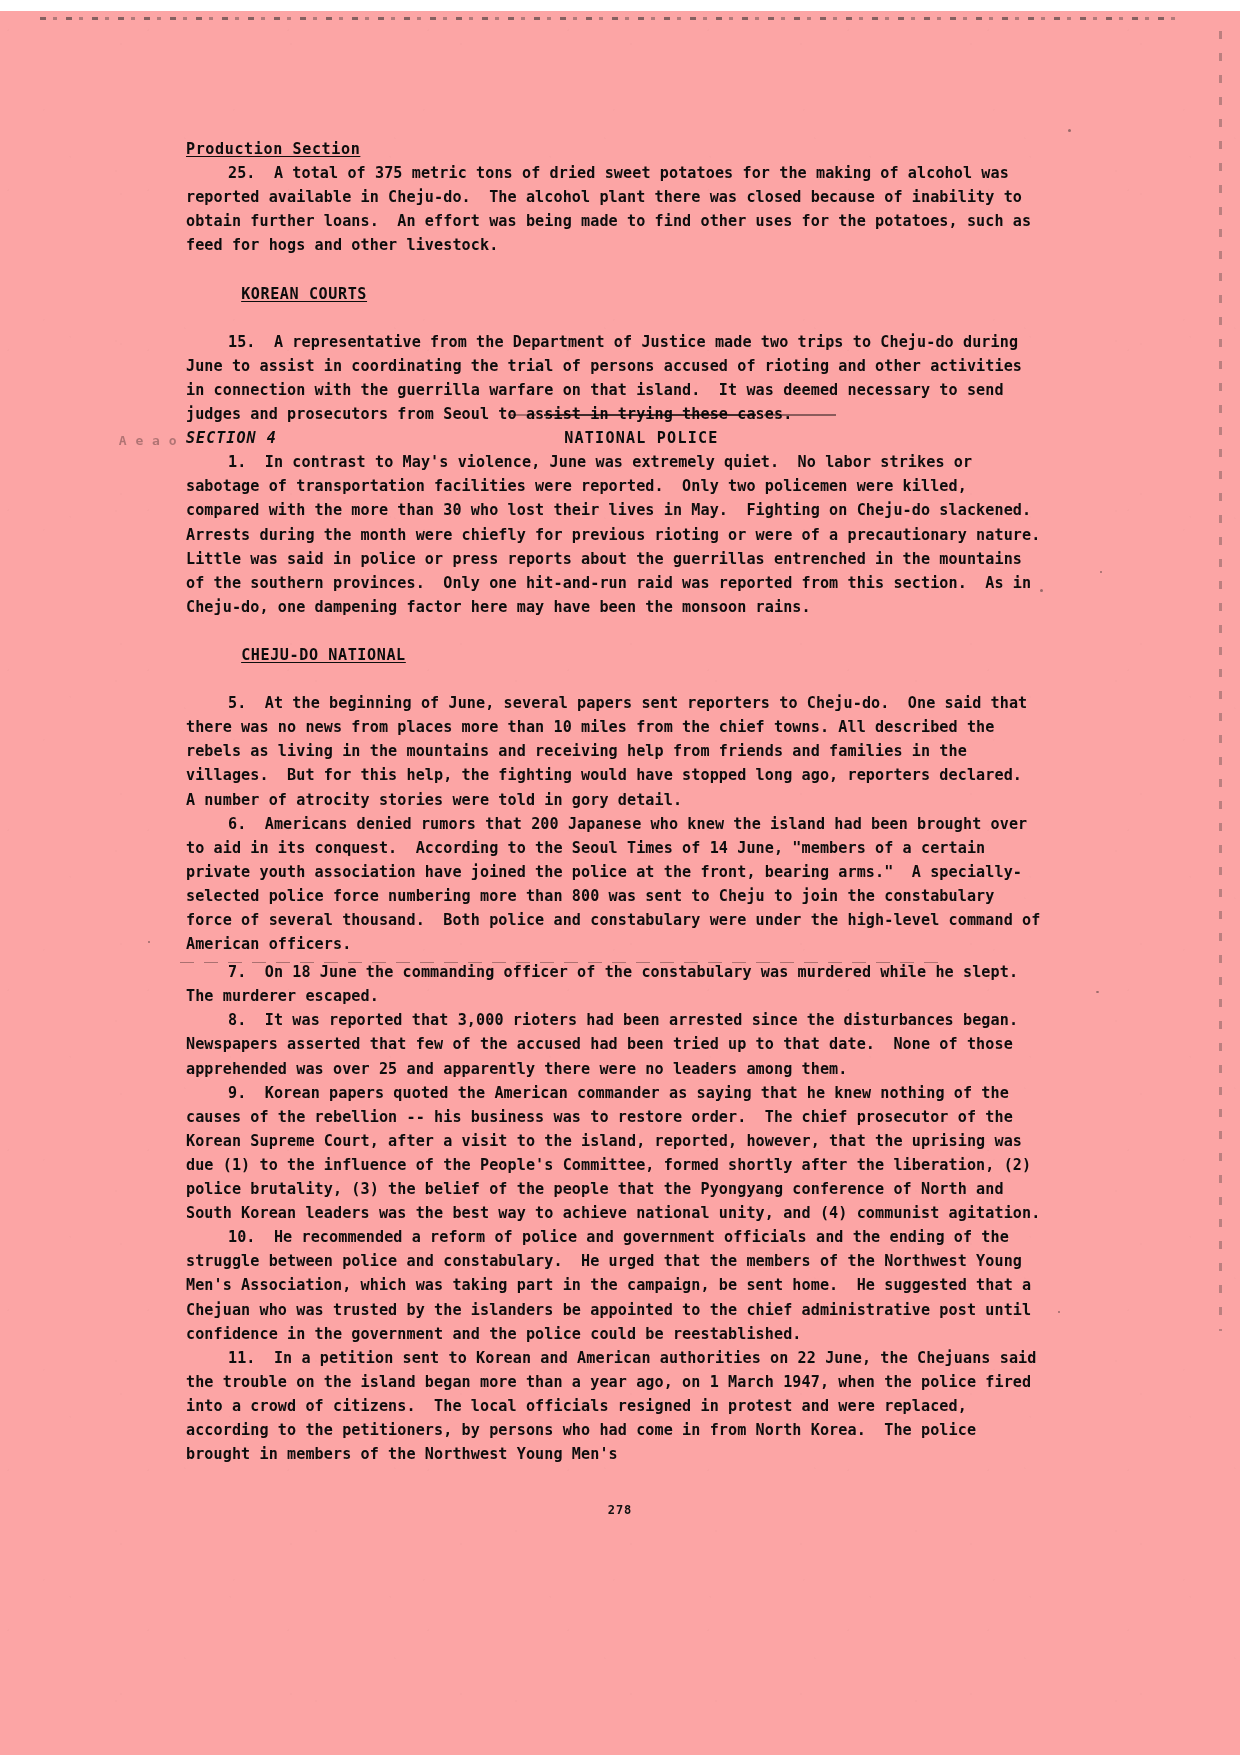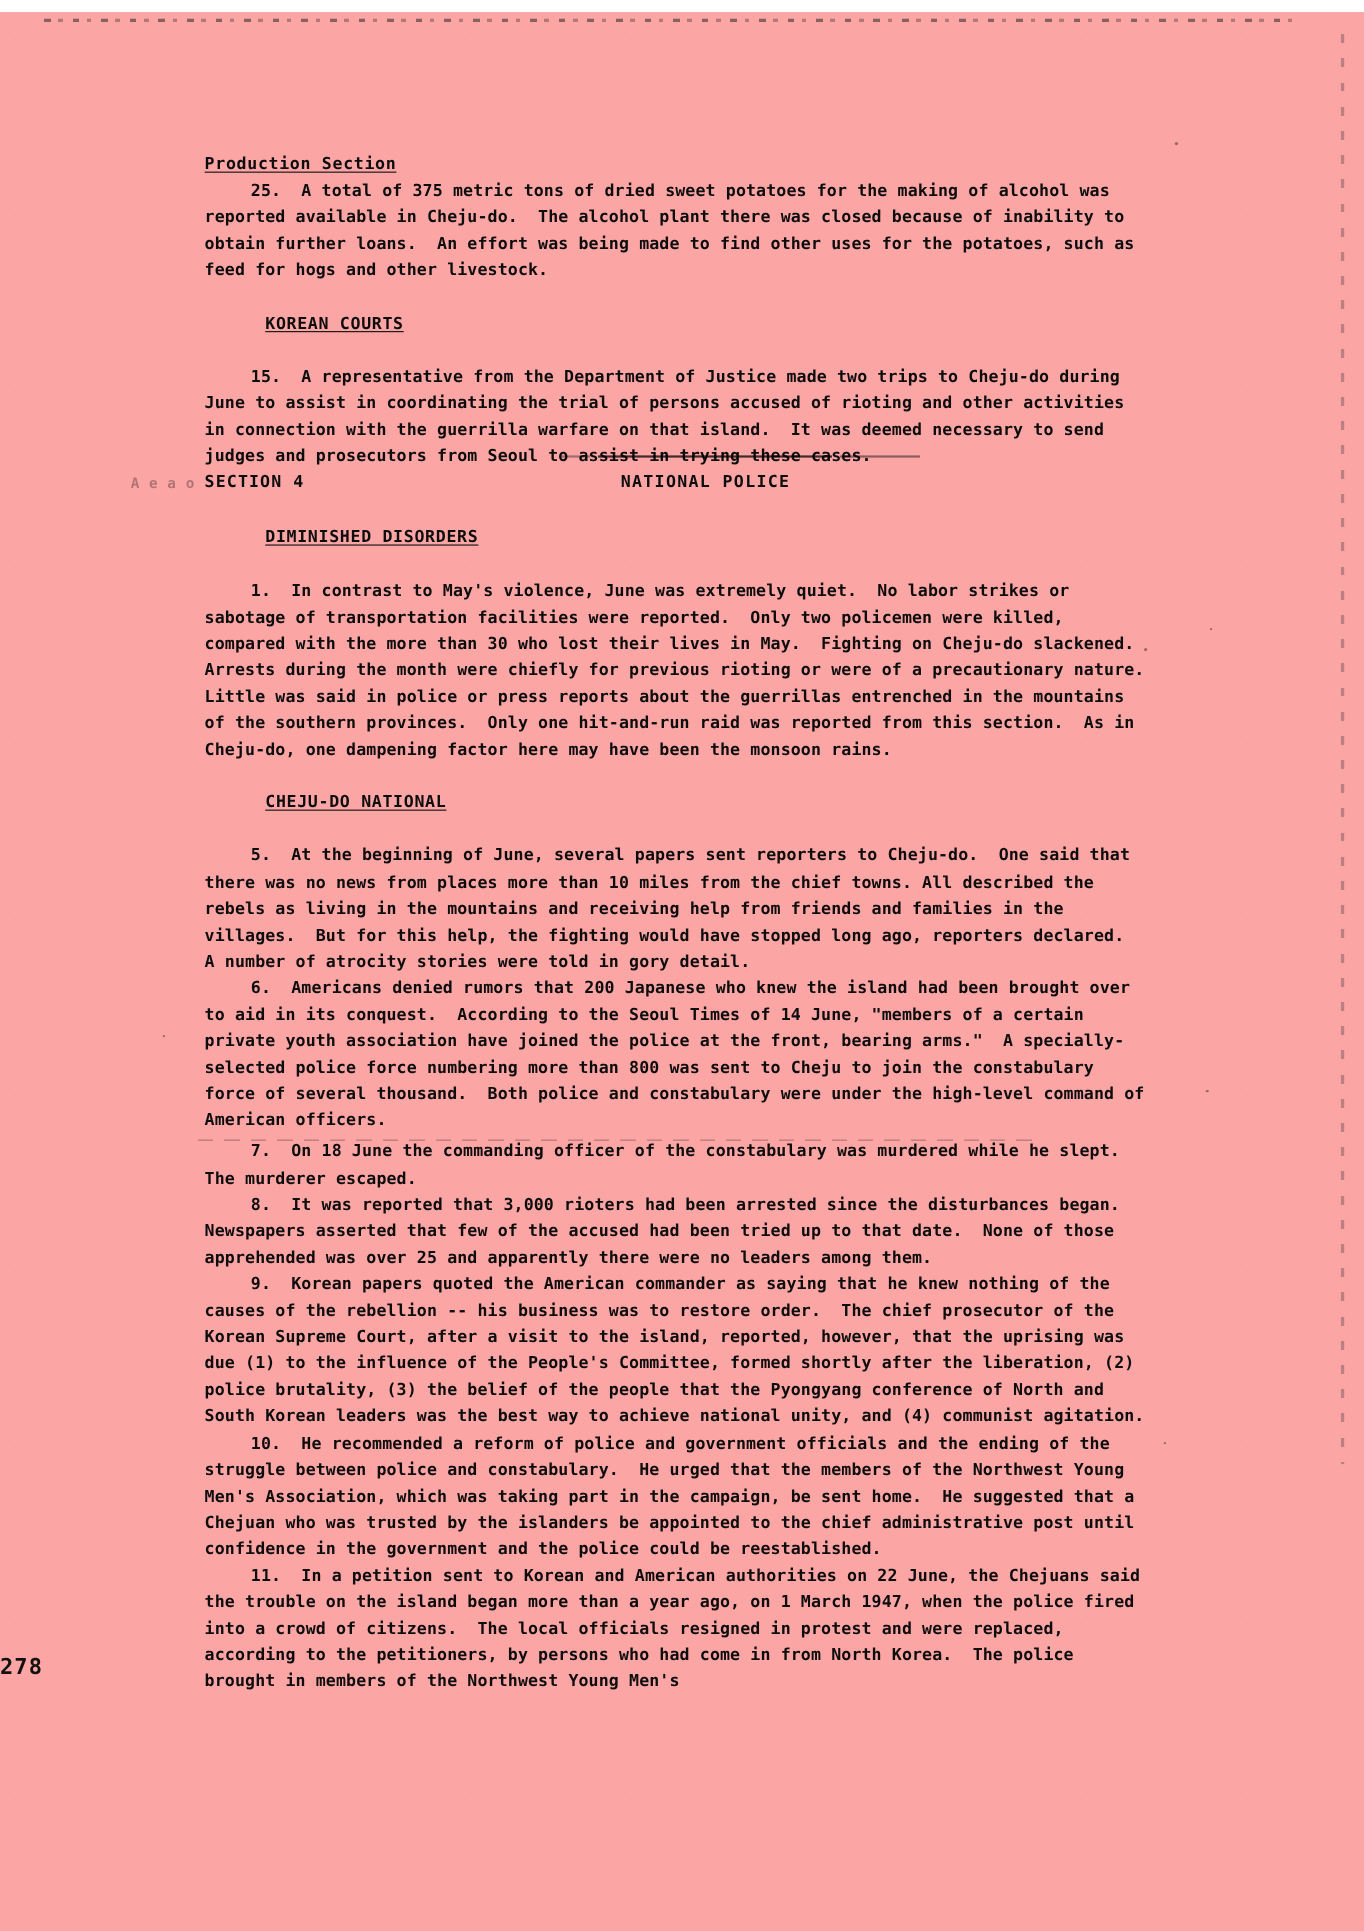--- a/index.html
+++ b/index.html
@@ -94,20 +94,21 @@
     letter-spacing: .6px;
   }
   .section-line {
     position: relative;
     display: flex;
     align-items: baseline;
   }
   .section-line .sec-label {
     flex: 0 0 auto;
     letter-spacing: 1px;
+    font-style: italic;
   }
   .section-line .sec-title {
     flex: 1 1 auto;
     text-align: center;
     letter-spacing: 1.2px;
     position: relative;
     margin-left: -40px;
   }
   .smudge-rule {
     position: absolute;
@@ -147,22 +148,22 @@
   .underscored {
     text-decoration-color: rgba(0,0,0,.55);
     text-underline-offset: 3px;
   }
 
   .page-number {
     position: absolute;
     left: 0;
     right: 0;
     top: 1492px;
-    text-align: left;
-    font-size: 20px;
+    text-align: center;
+    font-size: 12px;
     font-weight: 700;
     color: #111;
     letter-spacing: 1px;
   }
 </style>
 </head>
 <body>
 
 <div class="page">
 
@@ -191,23 +192,20 @@
 
     <div class="section-line gap-m">
       <div class="smudge-rule"></div>
       <span class="sec-label hdr-sec">SECTION 4</span>
       <span class="sec-title hdr-sec">
         <span class="ghost" style="left:-118px;top:3px;">A e a o</span>
         <span>NATIONAL POLICE</span>
       </span>
     </div>
 
-    <div class="para ctr" style="margin-top:2px;">
-      <span class="u hdr-sec">DIMINISHED DISORDERS</span>
-    </div>
 
     <div class="para indent gap-l">1.  In contrast to May's violence, June was extremely quiet.  No labor strikes or sabotage of transportation facilities were reported.  Only two policemen were killed, compared with the more than 30 who lost their lives in May.  Fighting on Cheju-do slackened.  Arrests during the month were chiefly for previous rioting or were of a precautionary nature.  Little was said in police or press reports about the guerrillas entrenched in the mountains of the southern provinces.  Only one hit-and-run raid was reported from this section.  As in Cheju-do, one dampening factor here may have been the monsoon rains.</div>
 
     <div class="para ctr gap-s">
       <span class="u hdr-sec">CHEJU-DO NATIONAL</span>
     </div>
 
     <div class="para indent gap-m">5.  At the beginning of June, several papers sent reporters to Cheju-do.  One said that there was no news from places more than 10 miles from the chief towns. All described the rebels as living in the mountains and receiving help from friends and families in the villages.  But for this help, the fighting would have stopped long ago, reporters declared.  A number of atrocity stories were told in gory detail.</div>
 
     <div class="para indent gap-m">6.  Americans denied rumors that 200 Japanese who knew the island had been brought over to aid in its conquest.  According to the Seoul Times of 14 June, "members of a certain private youth association have joined the police at the front, bearing arms."  A specially-selected police force numbering more than 800 was sent to Cheju to join the constabulary force of several thousand.  Both police and constabulary were under the high-level command of American officers.</div>

